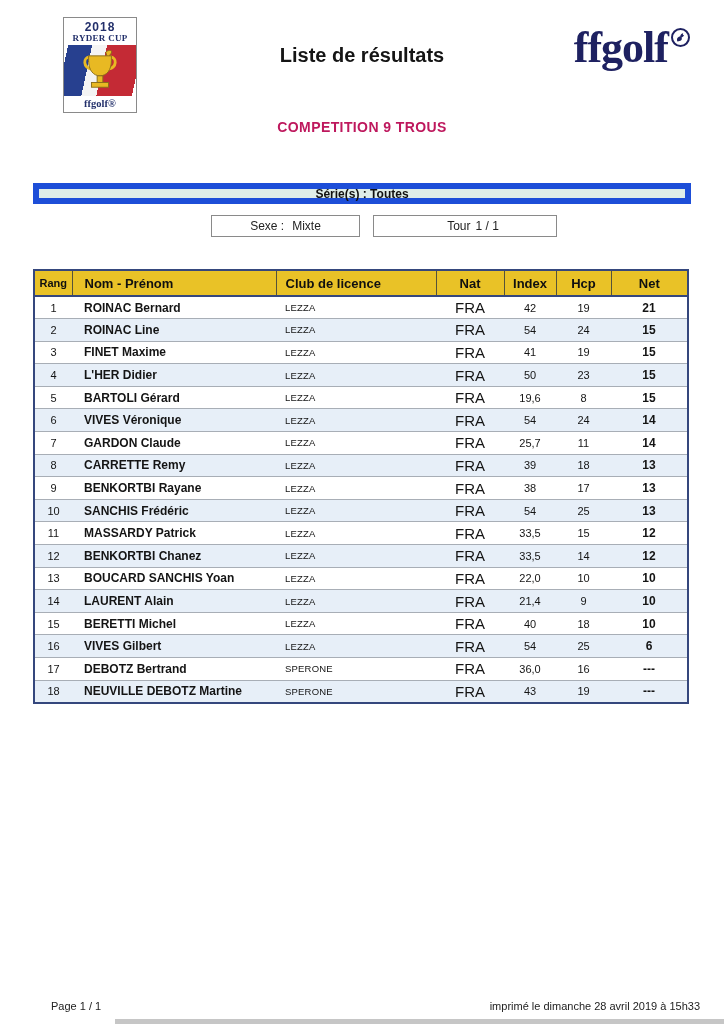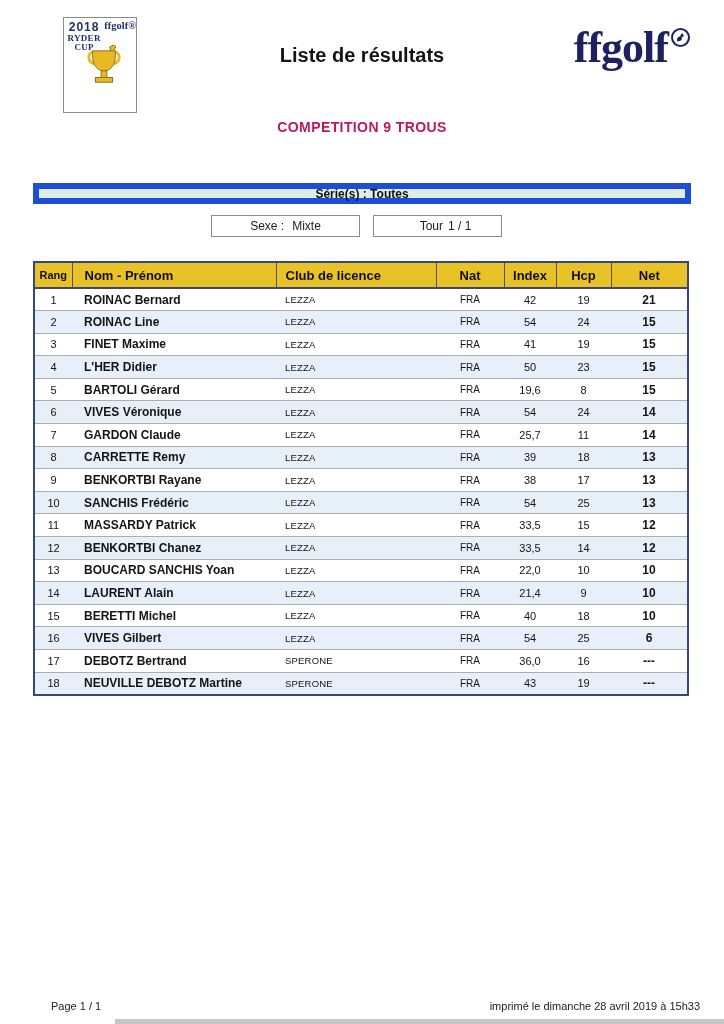--- a/index.html
+++ b/index.html
@@ -8,21 +8,21 @@
     --series-bg:#DFEDE8;
     --accent-red:#C00000;
     --navy:#1E2161;
     --table-border:#35477D;
   }
   *{margin:0;padding:0;box-sizing:border-box;}
   body{background:#fff;font-family:"Liberation Sans",sans-serif;}
   .page{position:relative;width:724px;height:1024px;background:#fff;overflow:hidden;color:#111;}
 
   
-  .ryder-logo{position:absolute;left:63px;top:17px;width:74px;height:96px;border:1px solid #8a8a8a;display:flex;flex-direction:row;background:#fff;}
+  .ryder-logo{position:absolute;left:63px;top:17px;width:74px;height:96px;border:1px solid #8a8a8a;display:flex;flex-direction:column;background:#fff;}
   .ryder-top{text-align:center;padding-top:3px;color:#23306b;line-height:1.05;}
   .ryder-year{font-size:12px;font-weight:bold;letter-spacing:1px;}
   .ryder-event{font-family:"Liberation Serif",serif;font-size:9px;font-weight:bold;letter-spacing:.3px;}
   .ryder-flag{flex:1;margin-top:2px;position:relative;
     background:linear-gradient(102deg,#fff 0 5%,#27408f 5% 34%,#f4f4f4 34% 52%,#c42a35 52% 95%,#fff 95%);}
   .trophy{position:absolute;left:50%;top:50%;transform:translate(-50%,-52%);}
   .ryder-brand{font-family:"Liberation Serif",serif;font-size:10.5px;font-weight:bold;text-align:center;color:#23306b;padding:2px 0 3px;}
 
   
   .doc-title{position:absolute;left:0;right:0;top:44px;text-align:center;font-size:20px;font-weight:bold;color:#151515;}
@@ -34,39 +34,39 @@
   .comp-title{position:absolute;left:0;right:0;top:119px;text-align:center;font-size:14px;font-weight:bold;color:#be185d;letter-spacing:.4px;}
   .comp-sub{position:absolute;left:0;right:0;top:143px;text-align:center;font-size:14px;font-weight:bold;color:var(--accent-red);}
 
   
   .series-bar{position:absolute;left:33px;top:183px;width:658px;height:21px;background:var(--series-bg);
     border:6px solid #1d4ed8;display:flex;align-items:center;justify-content:center;font-size:12px;font-weight:bold;color:#111;}
 
   
   .filter-box{position:absolute;top:215px;height:22px;border:1px solid #8a8a8a;background:#fff;
     display:flex;align-items:center;justify-content:center;font-size:12px;color:#222;}
-  .f1{left:38px;width:158px;} .f2{left:211px;width:149px;} .f3{left:373px;width:129px;padding-left:16px;} .f4{left:537px;width:153px;}
+  .f1{left:38px;width:158px;} .f2{left:211px;width:149px;} .f3{left:373px;width:184px;padding-left:16px;} .f4{left:537px;width:153px;}
   .fval{margin-left:5px;} .f2 .fval{margin-left:8px;} .fval.bold{font-weight:bold;}
 
   
-  .results{position:absolute;left:33px;top:261px;width:521px;border-collapse:collapse;table-layout:fixed;
+  .results{position:absolute;left:33px;top:269px;width:521px;border-collapse:collapse;table-layout:fixed;
     border:2px solid var(--table-border);}
   .results thead th{background:var(--header-yellow);height:26px;font-size:13px;font-weight:bold;color:#101010;
     border-bottom:2px solid var(--table-border);padding:0;}
   .results thead th + th{border-left:1px solid #55533a;}
   .results th.c-rang{font-size:11px;}
   .results th.c-nom,.results th.c-club{text-align:left;padding-left:12px;}
   .results th.c-club{padding-left:9px;}
   .results td{height:22.6px;padding:0;font-size:11px;text-align:center;color:#141414;}
   .results tbody tr{background:#fff;}
   .results tbody tr:nth-child(even){background:var(--row-alt-blue);}
   .results tbody tr + tr td{border-top:1px solid #A8AEB6;}
   .results td.col-nom{text-align:left;padding-left:12px;font-weight:bold;font-size:12px;}
   .results td.col-club{text-align:left;padding-left:9px;font-size:9.5px;letter-spacing:.2px;}
-  .results td.col-nat{font-size:10px;}
+  .results td.col-nat{font-size:15px;}
   .results td.col-net{font-weight:bold;font-size:12px;}
 
   
   .footer-left{position:absolute;left:51px;top:1000px;font-size:11px;color:#222;}
   .footer-right{position:absolute;right:24px;top:1000px;font-size:11px;color:#222;}
   .bottom-strip{position:absolute;left:115px;top:1019px;width:609px;height:5px;background:#b3b3b3;opacity:.75;}
 </style>
 </head>
 <body>
 

